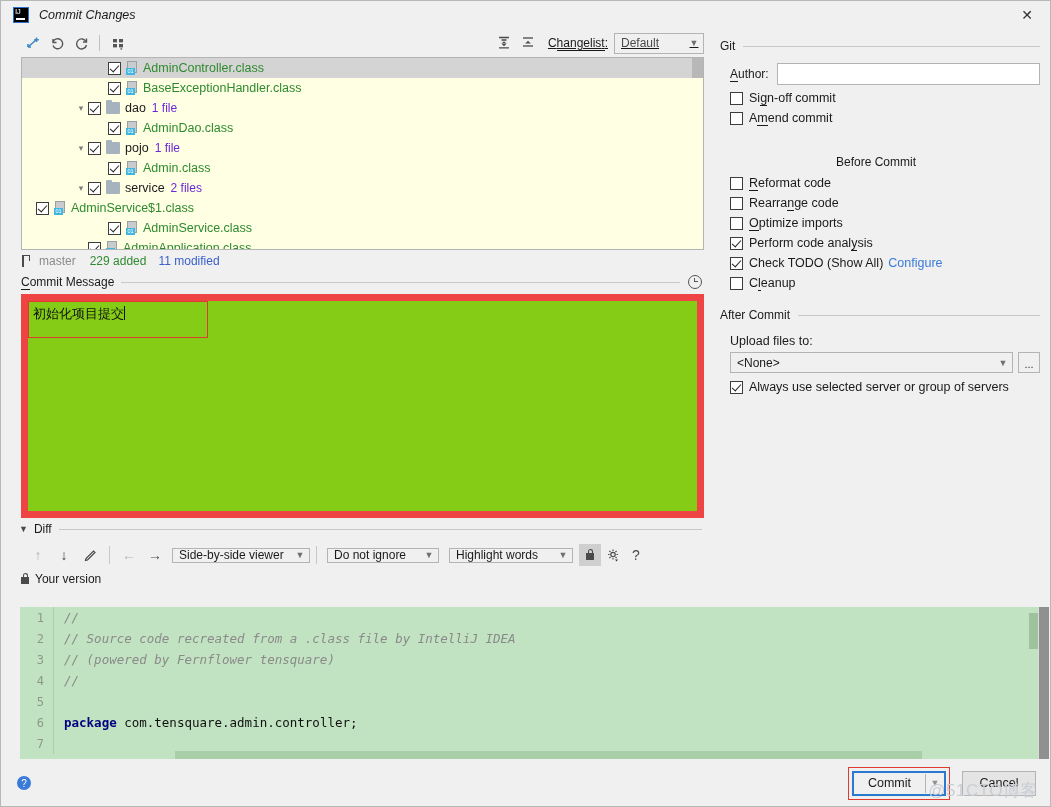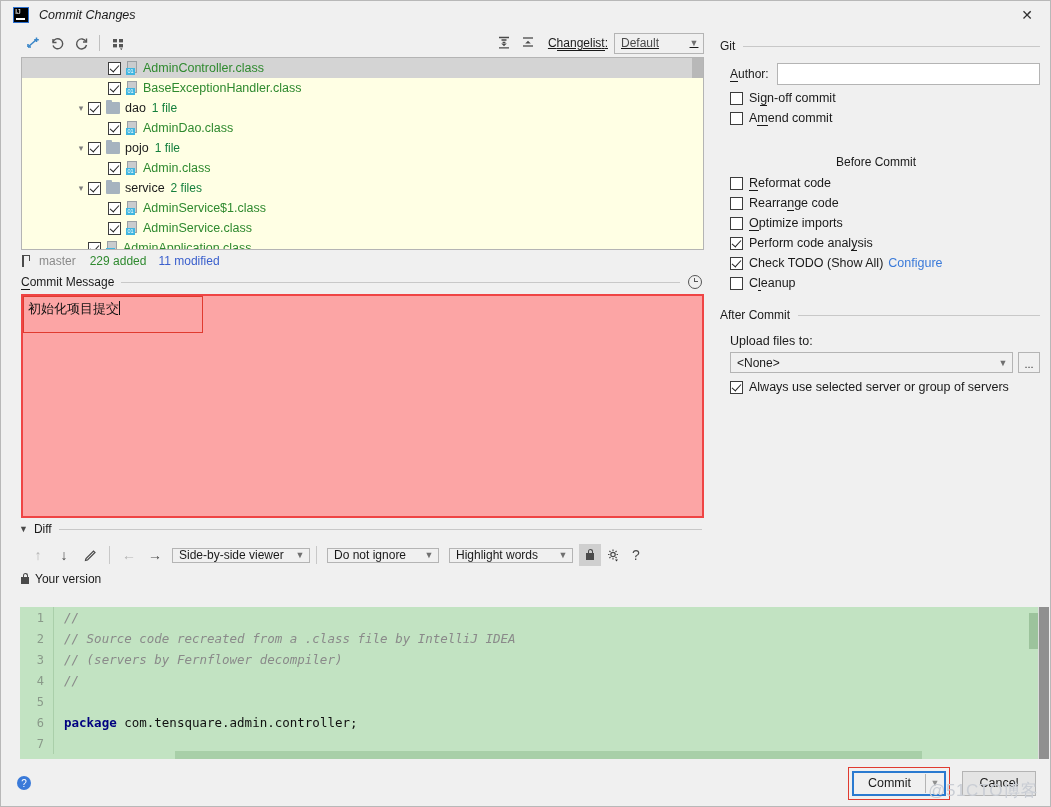--- a/index.html
+++ b/index.html
@@ -235,21 +235,21 @@
     background: #40b6e0;
     color: #fff;
     font-size: 5.5px;
     line-height: 7px;
     text-align: center;
     font-family: "Liberation Sans", sans-serif;
   }
   .tree-label { font-size: 12.5px; }
   .tree-label.file { color: #2f8a2f; }
   .tree-label.dir { color: #1a1a1a; text-align: center; }
-  .tree-count { font-size: 12px; color: #15803d; margin-left: 6px; }
+  .tree-count { font-size: 12px; color: #6d28d9; margin-left: 6px; }
 
   .tree-scrollbar {
     position: absolute;
     top: 0; right: 0;
     width: 11px; bottom: 0;
     background: #ffffe4;
   }
   .tree-scrollbar .thumb {
     position: absolute;
     top: 0; left: 0;
@@ -330,22 +330,22 @@
   }
   .clock-icon::after {
     content: "";
     position: absolute;
     left: 5px; top: 5.3px;
     width: 3.5px; height: 1.2px;
     background: #555;
   }
   .commit-msg-wrap {
     margin: 2px 8px 0 20px;
-    border: 2px solid #ef4444;
-    background: #fca5a5;
+    border: 7px solid #ef4444;
+    background: #84cc16;
     height: 224px;
     flex: 0 0 auto;
     position: relative;
     box-sizing: border-box;
   }
   .commit-msg-text {
     position: absolute;
     left: 0; top: 0;
     width: 180px;
     height: 37px;
@@ -774,21 +774,21 @@
               </span>
               <span class="tree-label file">Admin.class</span>
             </div>
             <div class="tree-row" style="padding-left: 52px;">
               <span class="expander">▾</span>
               <span class="cbx checked"></span>
               <span class="icon-folder"></span>
               <span class="tree-label dir">service</span>
               <span class="tree-count">2 files</span>
             </div>
-            <div class="tree-row" style="padding-left: 72px;">
+            <div class="tree-row" style="">
               <span class="expander"></span>
               <span class="cbx checked"></span>
               <span class="icon-class">
                 <span class="pg"></span>
                 <span class="badge">01</span>
               </span>
               <span class="tree-label file">AdminService$1.class</span>
             </div>
             <div class="tree-row" style="padding-left: 72px;">
               <span class="expander"></span>
@@ -965,21 +965,21 @@
           <span class="code-text"><span class="cmt">//</span></span>
         </div>
         <div class="code-row">
           <span class="gutter">2</span>
           <span class="code-sep"></span>
           <span class="code-text"><span class="cmt">// Source code recreated from a .class file by IntelliJ IDEA</span></span>
         </div>
         <div class="code-row">
           <span class="gutter">3</span>
           <span class="code-sep"></span>
-          <span class="code-text"><span class="cmt">// (servers by Fernflower decompiler)</span></span>
+          <span class="code-text"><span class="cmt">// (powered by Fernflower tensquare)</span></span>
         </div>
         <div class="code-row">
           <span class="gutter">4</span>
           <span class="code-sep"></span>
           <span class="code-text"><span class="cmt">//</span></span>
         </div>
         <div class="code-row">
           <span class="gutter">5</span>
           <span class="code-sep"></span>
           <span class="code-text"><span class="plain"></span></span>

